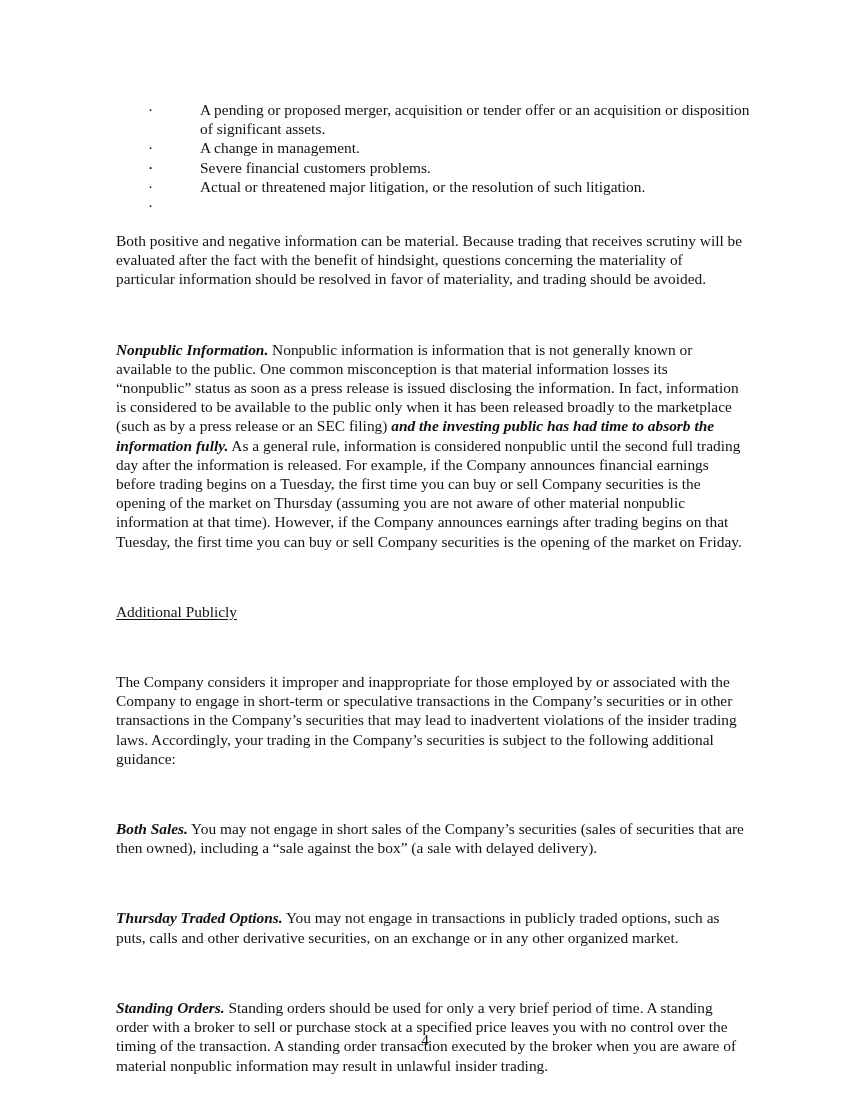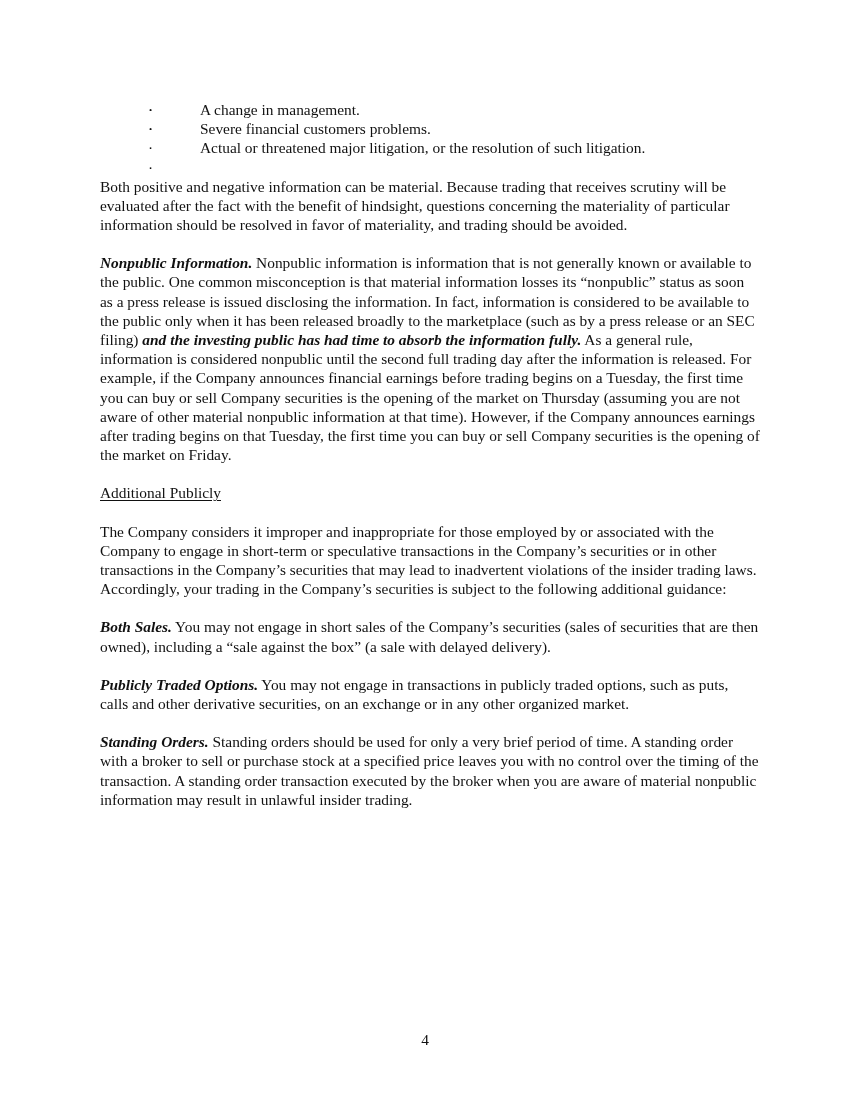--- a/index.html
+++ b/index.html
@@ -32,21 +32,21 @@
       position: relative;
       padding-left: 100px;
       margin: 0;
     }
     .bullet-dot {
       position: absolute;
       left: 48px;
       top: 0;
     }
     p {
-      margin: 0;
+      margin: 16px;
     }
     .gap {
       height: 19px;
     }
     .italic {
       font-style: italic;
       font-weight: bold;
     }
     .heading-u {
       text-decoration: underline;
@@ -62,20 +62,21 @@
     }
   </style>
 </head>
 <body>
 
 <div class="page">
 
   <ul class="bullets">
     <li class="bullet-item">
       <span class="bullet-dot">·</span>
+      <span>A pending or proposed merger, acquisition or tender offer or an acquisition or disposition of significant assets.</span>
     </li>
     <li class="bullet-item">
       <span class="bullet-dot">·</span>
       <span>A change in management.</span>
     </li>
     <li class="bullet-item">
       <span class="bullet-dot">·</span>
     </li>
     <li class="bullet-item">
       <span class="bullet-dot">·</span>
@@ -105,21 +106,21 @@
   <div class="gap"></div>
 
   <p>The Company considers it improper and inappropriate for those employed by or associated with the Company to engage in short-term or speculative transactions in the Company’s securities or in other transactions in the Company’s securities that may lead to inadvertent violations of the insider trading laws.  Accordingly, your trading in the Company’s securities is subject to the following additional guidance:</p>
 
   <div class="gap"></div>
 
   <p><span class="italic">Both Sales.</span><span>  You may not engage in short sales of the Company’s securities (sales of securities that are then owned), including a “sale against the box” (a sale with delayed delivery).</span></p>
 
   <div class="gap"></div>
 
-  <p><span class="italic">Publicly Traded Options.</span><span>  You may not engage in transactions in publicly traded options, such as puts, calls and other derivative securities, on an exchange or in any other organized market.</span></p>
+  <p><span class="italic">Thursday Traded Options.</span><span>  You may not engage in transactions in publicly traded options, such as puts, calls and other derivative securities, on an exchange or in any other organized market.</span></p>
 
   <div class="gap"></div>
 
   <p><span class="italic">Standing Orders.</span><span>  Standing orders should be used for only a very brief period of time.  A standing order with a broker to sell or purchase stock at a specified price leaves you with no control over the timing of the transaction.  A standing order transaction executed by the broker when you are aware of material nonpublic information may result in unlawful insider trading.</span></p>
 
 </div>
 
 <div class="page-number">4</div>
 
 </body></html>

